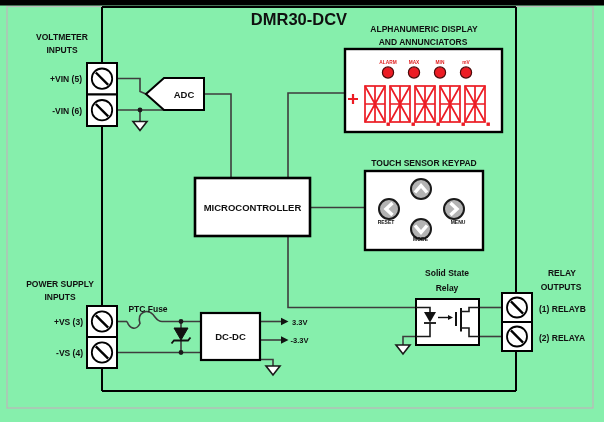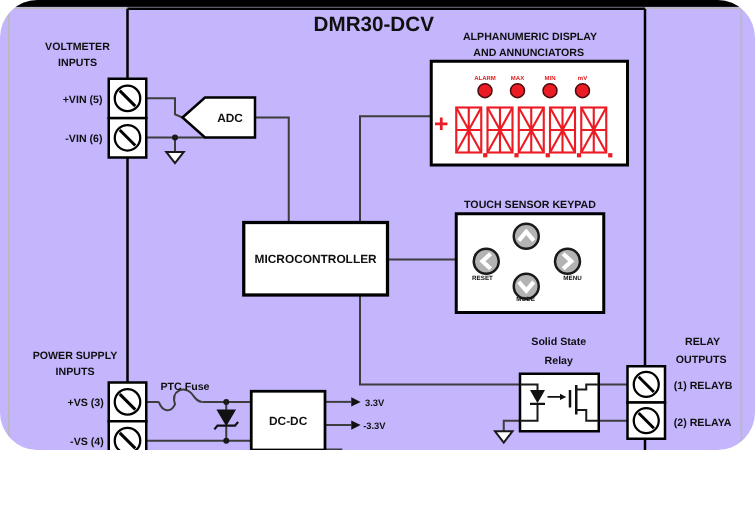--- a/index.html
+++ b/index.html
@@ -1,17 +1,17 @@
 <!DOCTYPE html>
 <html><head>
 <meta charset="utf-8">
 <style>
   html,body{margin:0;padding:0;background:#fff;}
-  #stage{position:relative;width:604px;height:360px;background:#c4b5fd;overflow:hidden;
-         font-family:"Liberation Sans",sans-serif;border-radius:30px;}
+  #stage{position:relative;width:604px;height:422px;background:#86efac;overflow:hidden;
+         font-family:"Liberation Sans",sans-serif;}
   svg{position:absolute;left:0;top:0;}
   svg text{font-family:"Liberation Sans",sans-serif;font-weight:bold;fill:#101010;}
   .t85{font-size:8.5px;}
   .t95{font-size:9.5px;}
   .t75{font-size:7.5px;}
   .title{font-size:16.5px;}
   .ann{font-size:4.8px;fill:#e02020;}
   .btn{font-size:5px;}
   .mid{text-anchor:middle;}
   .end{text-anchor:end;}

